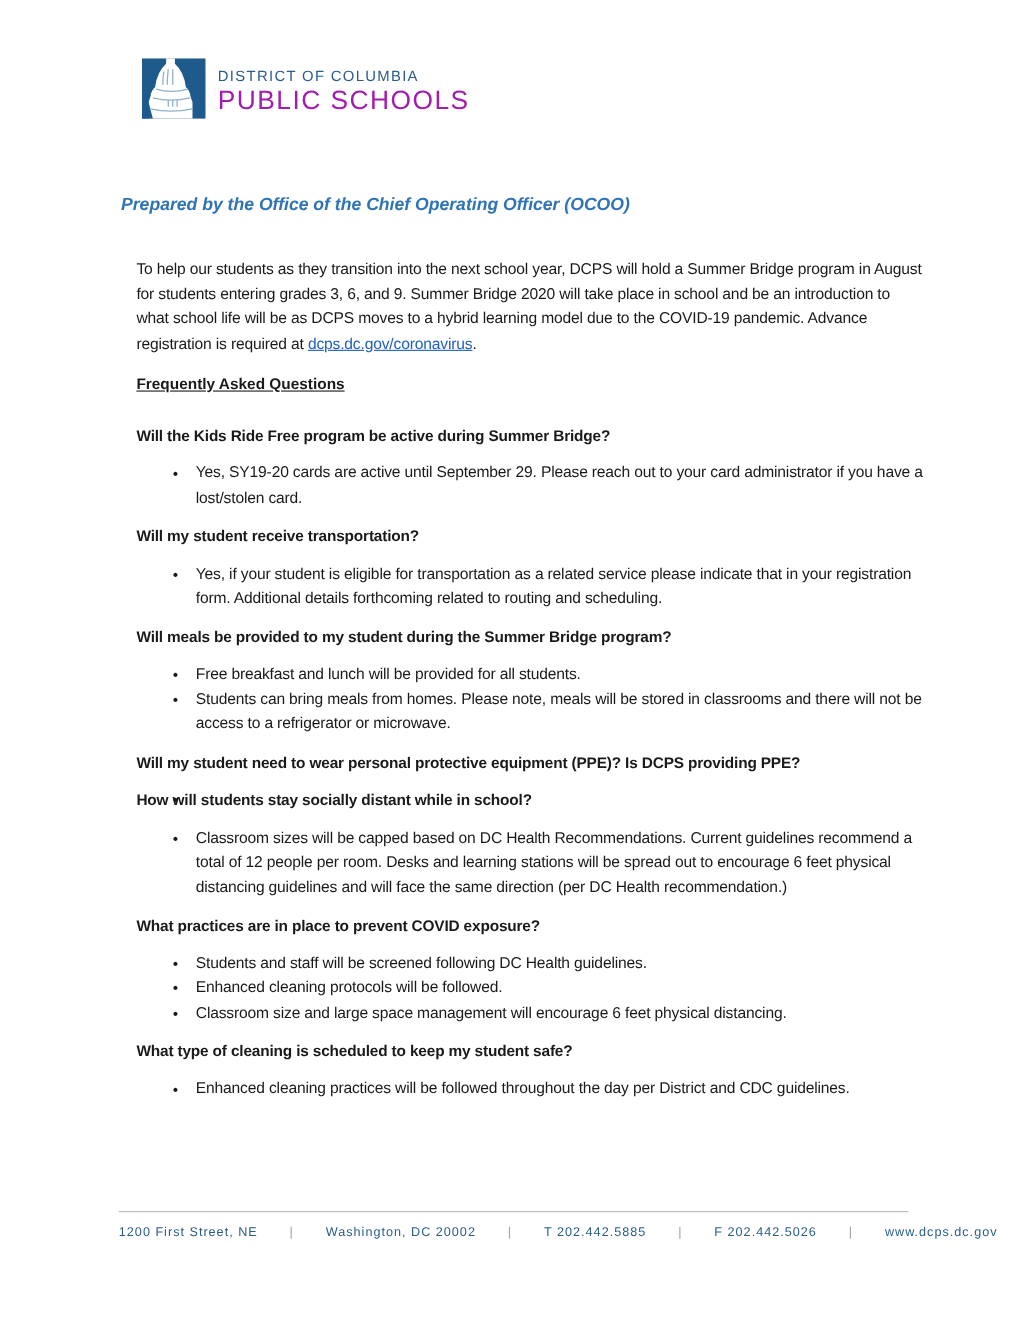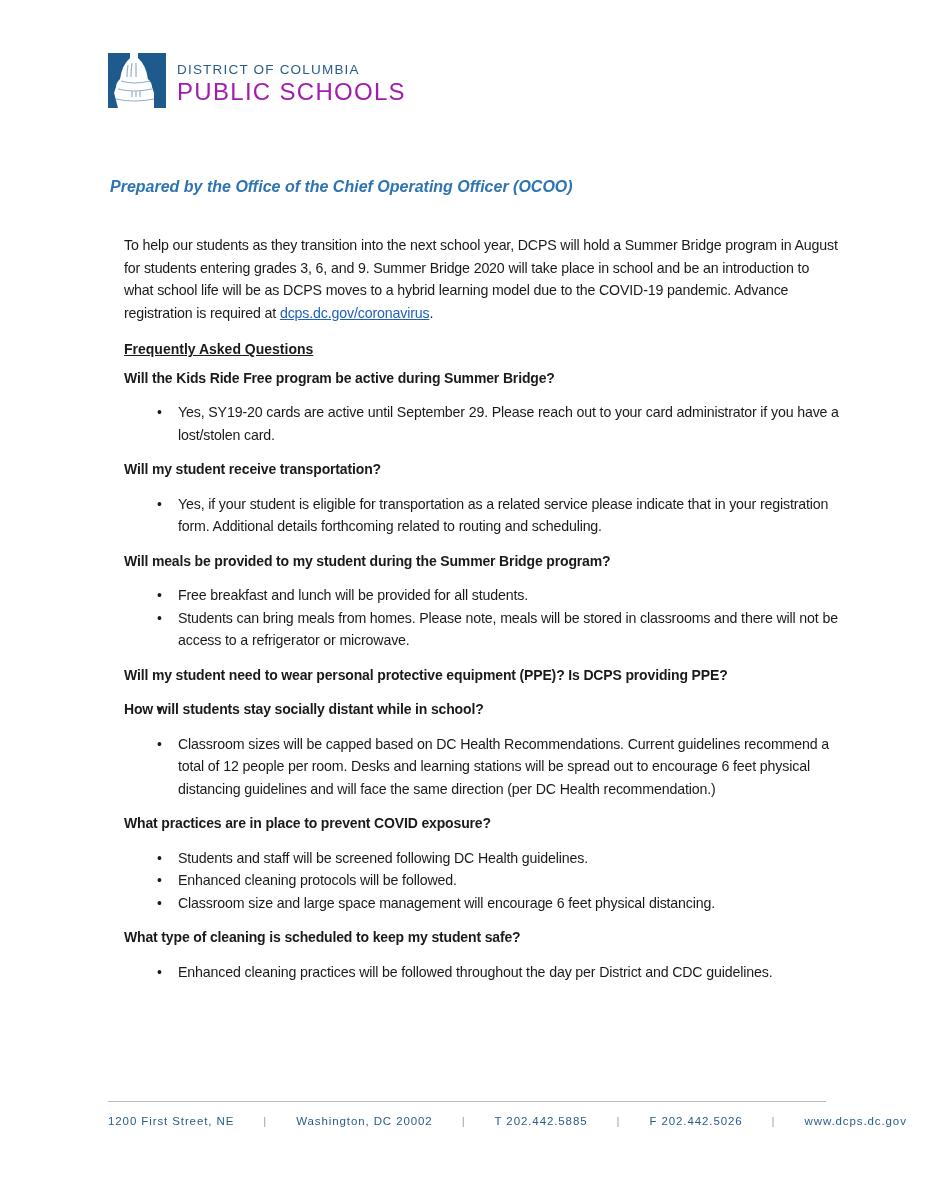--- a/index.html
+++ b/index.html
@@ -16,21 +16,21 @@
       color: #1a1a1a;
     }
     .page {
       position: absolute;
       left: 0; top: 0;
       width: 927px; height: 1200px;
     }
     
     .logo {
       position: absolute;
-      left: 108px;
+      left: 129px;
       top: 53px;
       display: flex;
       align-items: center;
     }
     .logo-mark {
       width: 58px;
       height: 55px;
       display: block;
     }
     .logo-text {
@@ -94,21 +94,21 @@
       margin: 0 0 14px 0;
       letter-spacing: -0.15px;
     }
     .intro a {
       color: #1f5fbf;
       text-decoration: underline;
     }
     .faq-header {
       font-weight: bold;
       text-decoration: underline;
-      margin: 0 0 6px 0;
+      margin: 0 0 24px 0;
       font-size: 14px;
     }
     .q {
       font-weight: bold;
       margin: 0 0 12px 0;
       font-size: 14px;
       letter-spacing: -0.15px;
     }
     ul.answers {
       list-style: none;

